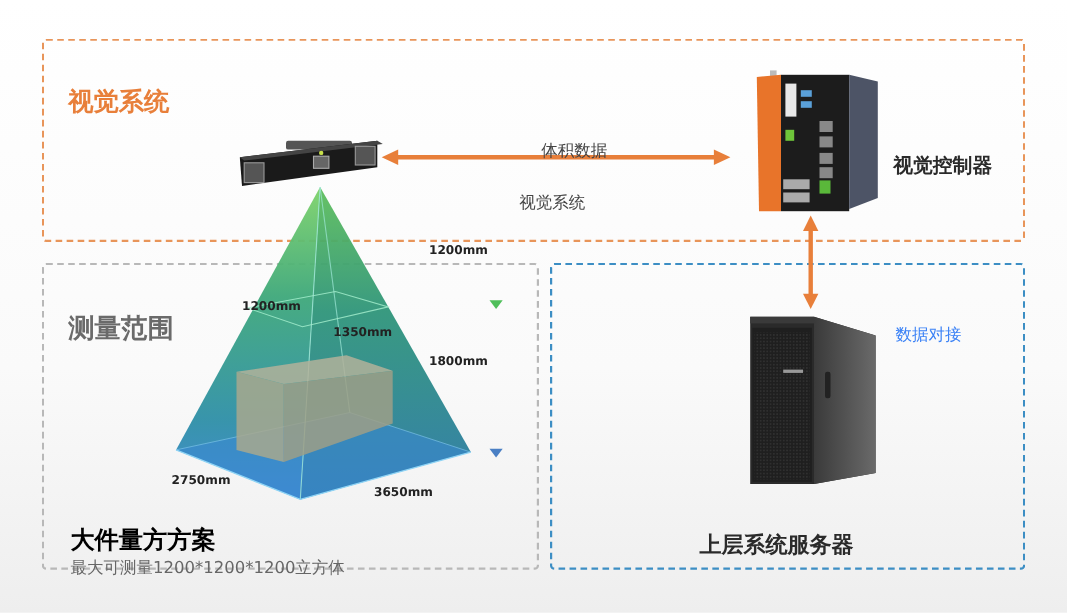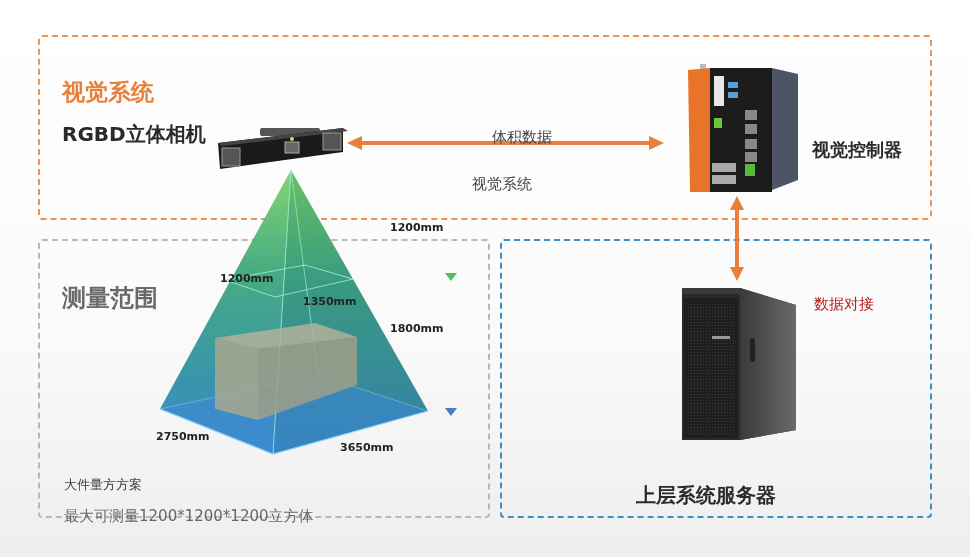--- a/index.html
+++ b/index.html
@@ -13,23 +13,23 @@
   #range-box { left:38px; top:239px; width:452px; height:279px; border:2px dashed #b8b8b8; }
   #server-box { left:500px; top:239px; width:432px; height:279px; border:2px dashed #3c8ec4; }
 
   .txt { position:absolute; white-space:nowrap;margin-top:20px; }
   #vision-title { left:62px; top:57px; font-size:23px; font-weight:bold; color:#e87f3a; }
   #camera-name { left:62px; top:99px; font-size:20px; font-weight:bold; color:#2a2a2a; line-height:31px; }
   #controller-label { left:812px; top:118px; font-size:18px; font-weight:bold; color:#2a2a2a; }
   #volume-label { left:492px; top:108px; font-size:15px; color:#444; }
   #trigger-label { left:472px; top:155px; font-size:15px; color:#444; }
   #range-title { left:62px; top:262px; font-size:24px; font-weight:bold; color:#6a6a6a; }
-  #scheme-title { left:64px; top:456px; font-size:13px; font-weight:normal; color:#404040; }
+  #scheme-title { left:64px; top:456px; font-size:22px; font-weight:bold; color:#000000; }
   #scheme-desc { left:64px; top:487px; font-size:15px; color:#666; }
-  #data-link-label { left:814px; top:275px; font-size:15px; color:#b91c1c; }
+  #data-link-label { left:814px; top:275px; font-size:15px; color:#3b82f6; }
   #server-label { left:636px; top:462px; font-size:20px; font-weight:bold; color:#2a2a2a; }
   .dim { position:absolute; font-size:11px; font-weight:bold; color:#222; white-space:nowrap; }
 
   svg { position:absolute; left:0; top:0; }
 </style>
 </head>
 <body>
 
 <div class="box" id="vision-box"></div>
 <div class="box" id="range-box"></div>
@@ -135,21 +135,20 @@
     </pattern>
     <rect x="686" y="302" width="50" height="134" fill="url(#mesh)"></rect>
     <rect x="682" y="288" width="58" height="6" fill="#3a3a3a"></rect>
     <rect x="750" y="338" width="5" height="24" rx="2" fill="#222"></rect>
     <rect x="712" y="336" width="18" height="3" fill="#999"></rect>
   </g>
 </svg>
 
 <div class="txt" id="vision-title">视觉系统</div>
 <div class="txt" id="camera-name">
-  <div>RGBD立体相机</div>
 </div>
 <div class="txt" id="volume-label">体积数据</div>
 <div class="txt" id="trigger-label">视觉系统</div>
 <div class="txt" id="controller-label">视觉控制器</div>
 
 <div class="txt" id="range-title">测量范围</div>
 <div class="dim" style="left:390px; top:221px;">1200mm</div>
 <div class="dim" style="left:220px; top:272px;">1200mm</div>
 <div class="dim" style="left:303px; top:295px;">1350mm</div>
 <div class="dim" style="left:390px; top:322px;">1800mm</div>

